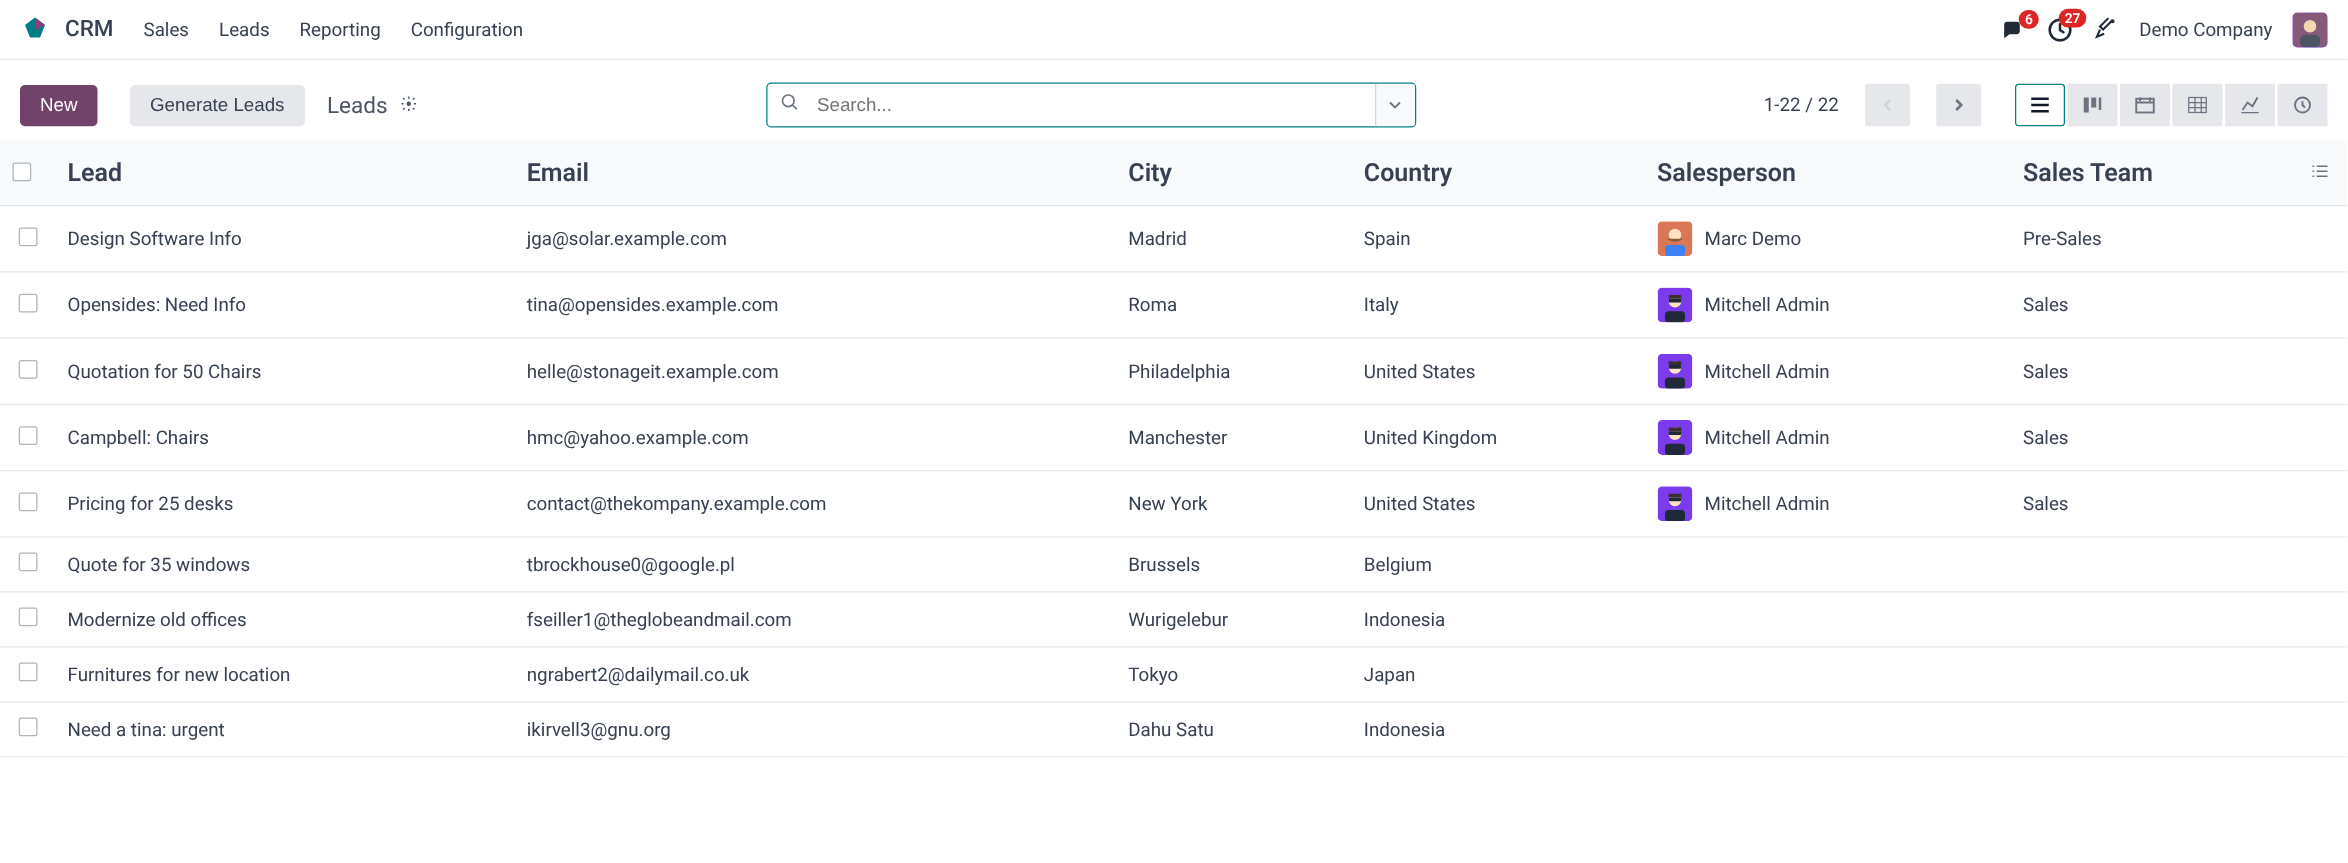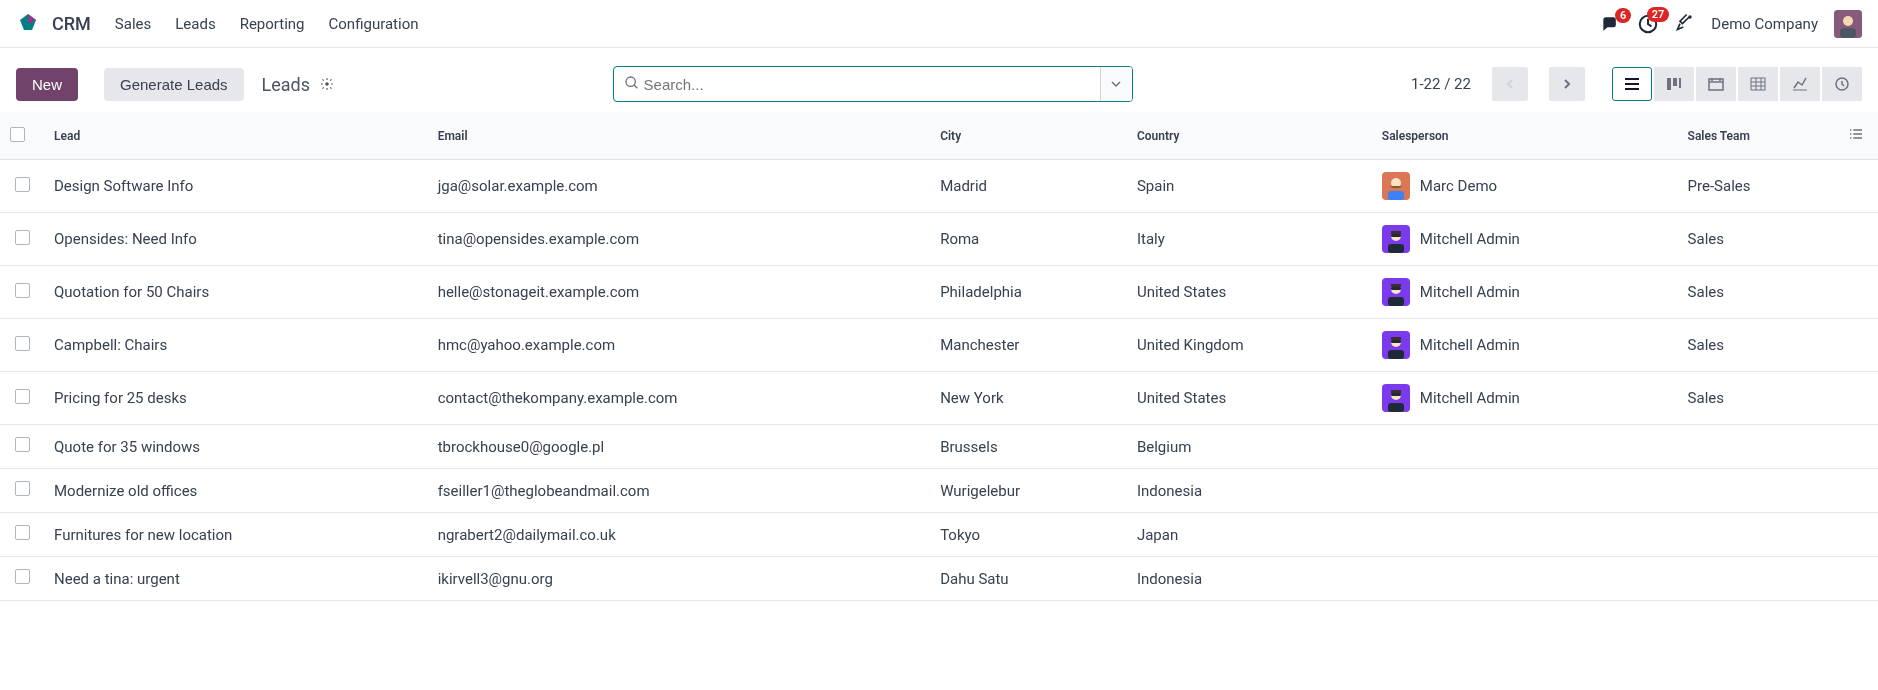--- a/index.html
+++ b/index.html
@@ -17,33 +17,33 @@
   .company-name { font-size: 15px; color: #374151; }
   .avatar { width: 28px; height: 28px; border-radius: 4px; background: linear-gradient(135deg,#c084fc,#7c3aed); overflow: hidden; }
   .avatar-inner { width:100%; height:100%; display:flex; align-items:center; justify-content:center; }
   
   .control-panel { display: flex; align-items: center; padding: 18px 16px 10px 16px; gap: 10px; }
   .btn-new { background: #71436b; color: #fff; border: none; padding: 8px 16px; border-radius: 4px; font-size: 15px; font-weight: 400; cursor: pointer; }
   .btn-secondary { background: #e5e7eb; color: #374151; border: none; padding: 8px 16px; border-radius: 4px; font-size: 15px; font-weight: 500; cursor: pointer; margin-left: 16px; }
   .breadcrumb { font-size: 18px; color: #4b5563; margin-left: 8px; display: flex; align-items: center; gap: 10px; }
   .gear-small { color: #6b7280; cursor: pointer; }
   .search-wrap { flex: 0 0 auto; margin-left: auto; display: flex; align-items: center; width: 520px; border: 1px solid #017e84; border-radius: 4px; overflow: hidden; height: 36px; }
-  .search-inner { flex: 1; display: flex; padding: 0 10px; gap: 4px; }
+  .search-inner { flex: 1; display: flex; padding: 0 10px; gap: 14px; }
   .search-input { border: none; outline: none; font-size: 15px; flex: 1; color: #374151; }
   .search-dd { border-left: 1px solid #d1d5db; width: 32px; height: 100%; display: flex; align-items: center; justify-content: center; cursor: pointer; background: #f9fafb; }
   .pager-side { margin-left: auto; display: flex; align-items: center; gap: 21px; }
   .pager-text { font-size: 15px; color: #374151; }
   .btn-icon { width: 36px; height: 34px; border: none; background: #e5e7eb; display: inline-flex; align-items: center; justify-content: center; cursor: pointer; border-radius: 2px; color: #6b7280; }
   .btn-icon.disabled { color: #d1d5db; }
   .view-switcher { display: flex; gap: 2px; margin-left: 6px; }
   .view-btn { width: 40px; height: 34px; border: none; background: #e5e7eb; display: inline-flex; align-items: center; justify-content: center; cursor: pointer; }
   .view-btn.active { background: #fff; border: 1px solid #017e84; border-radius: 3px; }
   
   .table { width: 100%; border-collapse: collapse; }
-  .table thead th { text-align: left; font-weight: 600; font-size: 12px; color: #374151; padding: 14px 10px; background: #f9fafb; border-bottom: 1px solid #dee2e6; }
+  .table thead th { text-align: left; font-weight: 600; font-size: 20px; color: #374151; padding: 14px 10px; background: #f9fafb; border-bottom: 1px solid #dee2e6; }
   .table tbody td { padding: 12px 10px; border-bottom: 1px solid #e5e7eb; font-size: 15px; color: #374151; }
   .check-col { width: 44px; text-align: center; }
   .checkbox { width: 15px; height: 15px; border: 1px solid #adb5bd; border-radius: 2px; display: inline-block; background: #fff; cursor: pointer; }
   .sp-cell { display: flex; align-items: center; gap: 10px; }
   .sp-avatar { width: 28px; height: 28px; border-radius: 4px; overflow: hidden; }
   .sp-avatar svg { width: 100%; height: 100%; }
   .th-action { width: 40px; text-align: right; }
 </style>
 </head>
 <body>

